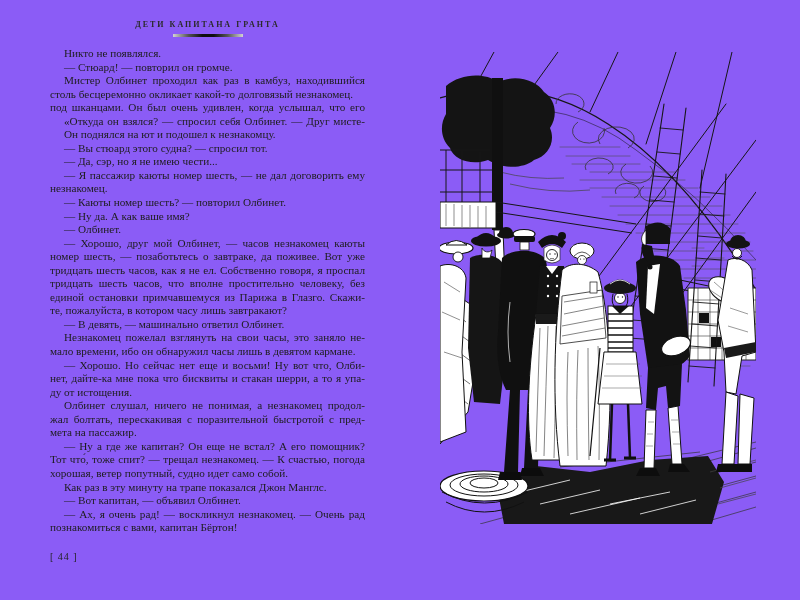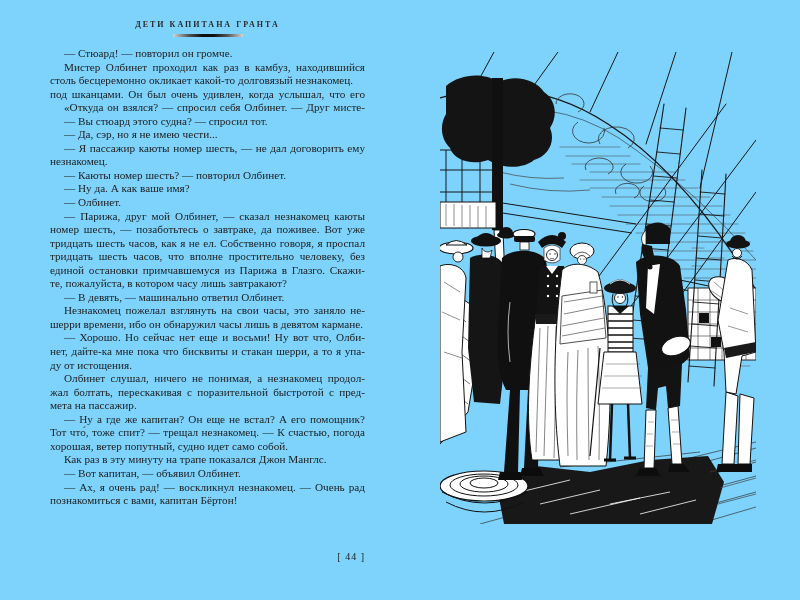--- a/index.html
+++ b/index.html
@@ -1,63 +1,65 @@
 <!DOCTYPE html>
 <html><head>
 <meta charset="utf-8">
 <style>
   html,body{margin:0;padding:0;}
   body{width:800px;height:600px;background:#ffffff;position:relative;overflow:hidden;
        font-family:"Liberation Serif",serif;color:#1d1d1d;}
-  .spread{position:absolute;inset:0;background:#7dd3fc;padding-left:29px;}
+  .spread{position:absolute;inset:0;background:#8b5cf6;padding-left:29px;}
   .running-head{position:absolute;left:50px;top:20px;width:315px;text-align:center;}
   .rh-title{font-size:8px;font-weight:bold;letter-spacing:2px;color:#2a2a2a;white-space:nowrap;}
   .rh-rule{margin:5px auto 0;width:70px;height:2.5px;
     background:linear-gradient(to right,#d2d2d2 0%,#555 22%,#0e0e0e 42%,#0e0e0e 58%,#555 78%,#d2d2d2 100%);}
   .text-col{position:absolute;left:50px;top:47px;width:315px;}
   .ln{font-size:11.2px;line-height:13.55px;height:13.55px;white-space:nowrap;color:#1d1d1d;}
   .ln.first,.ln.single{text-indent:14px;}
   .ln.first,.ln.full{text-align:justify;text-align-last:justify;}
-  .folio{position:absolute;left:50px;top:551px;width:315px;text-align:right;
+  .folio{position:absolute;left:50px;top:551px;width:315px;text-align:left;
          font-size:10px;letter-spacing:1px;color:#222;}
   .plate{position:absolute;left:440px;top:52px;width:316px;height:472px;margin:0;}
   .plate svg{display:block;}
 </style>
 </head>
 <body>
 
 <div class="spread">
 
   <header class="running-head">
     <div class="rh-title">ДЕТИ КАПИТАНА ГРАНТА</div>
     <div class="rh-rule"></div>
   </header>
 
   <main class="text-col" id="textCol">
+      <div class="ln single">Никто не появлялся.</div>
       <div class="ln single">— Стюард! — повторил он громче.</div>
       <div class="ln first">Мистер Олбинет проходил как раз в камбуз, находившийся</div>
       <div class="ln last">столь бесцеремонно окликает какой-то долговязый незнакомец.</div>
       <div class="ln full">под шканцами. Он был очень удивлен, когда услышал, что его</div>
       <div class="ln first">«Откуда он взялся? — спросил себя Олбинет. — Друг мисте-</div>
+      <div class="ln single">Он поднялся на ют и подошел к незнакомцу.</div>
       <div class="ln single">— Вы стюард этого судна? — спросил тот.</div>
       <div class="ln single">— Да, сэр, но я не имею чести...</div>
       <div class="ln first">— Я пассажир каюты номер шесть, — не дал договорить ему</div>
       <div class="ln last">незнакомец.</div>
       <div class="ln single">— Каюты номер шесть? — повторил Олбинет.</div>
       <div class="ln single">— Ну да. А как ваше имя?</div>
       <div class="ln single">— Олбинет.</div>
-      <div class="ln first">— Парижа, друг мой Олбинет, — сказал незнакомец каюты</div>
+      <div class="ln first">— Хорошо, друг мой Олбинет, — часов незнакомец каюты</div>
       <div class="ln full">номер шесть, — позаботьтесь о завтраке, да поживее. Вот уже</div>
       <div class="ln full">тридцать шесть часов, как я не ел. Собственно говоря, я проспал</div>
       <div class="ln full">тридцать шесть часов, что вполне простительно человеку, без</div>
       <div class="ln full">единой остановки примчавшемуся из Парижа в Глазго. Скажи-</div>
       <div class="ln last">те, пожалуйста, в котором часу лишь завтракают?</div>
       <div class="ln single">— В девять, — машинально ответил Олбинет.</div>
       <div class="ln first">Незнакомец пожелал взглянуть на свои часы, это заняло не-</div>
-      <div class="ln last">шерри времени, ибо он обнаружил часы лишь в девятом кармане.</div>
+      <div class="ln last">мало времени, ибо он обнаружил часы лишь в девятом кармане.</div>
       <div class="ln first">— Хорошо. Но сейчас нет еще и восьми! Ну вот что, Олби-</div>
       <div class="ln full">нет, дайте-ка мне пока что бисквиты и стакан шерри, а то я упа-</div>
       <div class="ln last">ду от истощения.</div>
       <div class="ln first">Олбинет слушал, ничего не понимая, а незнакомец продол-</div>
       <div class="ln full">жал болтать, перескакивая с поразительной быстротой с пред-</div>
       <div class="ln last">мета на пассажир.</div>
       <div class="ln first">— Ну а где же капитан? Он еще не встал? А его помощник?</div>
       <div class="ln full">Тот что́, тоже спит? — трещал незнакомец. — К счастью, погода</div>
       <div class="ln last">хорошая, ветер попутный, судно идет само собой.</div>
       <div class="ln single">Как раз в эту минуту на трапе показался Джон Манглс.</div>

